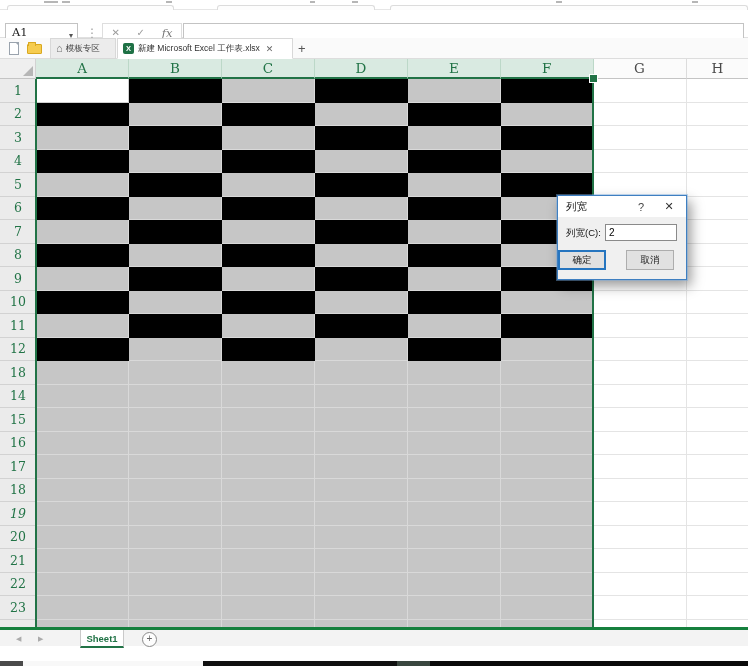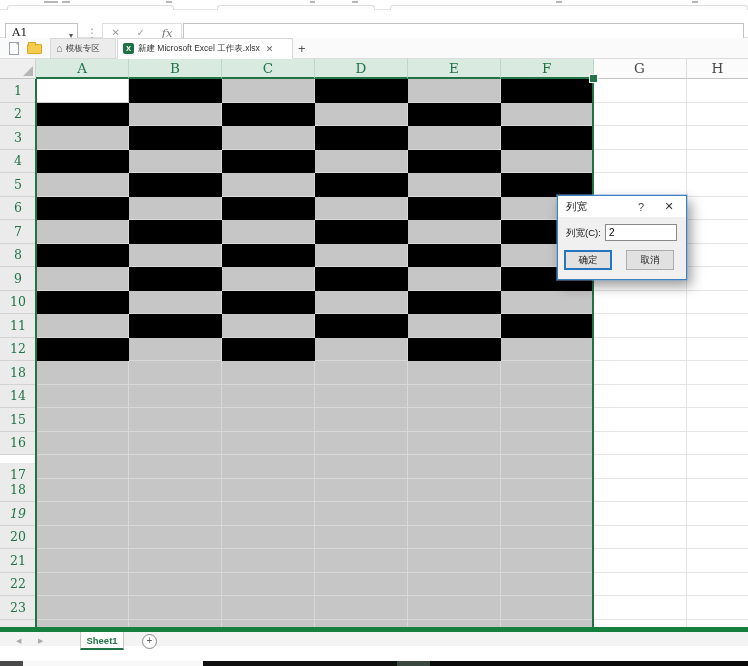--- a/index.html
+++ b/index.html
@@ -66,25 +66,25 @@
     box-shadow:0 0 0 1px rgba(120,170,225,.45),4px 6px 12px rgba(0,0,0,.4);z-index:10;}
   .dlg-titlebar{position:absolute;left:0;top:0;right:0;height:21px;background:#fff;display:flex;align-items:center;}
   .dlg-title{font-size:10.5px;color:#1a1a1a;margin-left:8px;flex:1;}
   .dlg-help{font-size:11px;color:#444;width:14px;text-align:center;}
   .dlg-close{font-size:11px;color:#333;width:14px;text-align:center;margin:0 10px 0 14px;}
   .dlg-label{position:absolute;left:8px;top:31px;font-size:9.5px;color:#111;}
   .dlg-input{position:absolute;left:47px;top:28px;width:72px;height:17px;box-sizing:border-box;
     border:1px solid #8a8a8a;background:#fff;font-size:10px;padding:0 3px;outline:none;}
   .dlg-btn{position:absolute;top:54px;width:48px;height:20px;background:#e1e1e1;
     font-size:9.5px;color:#1a1a1a;display:flex;align-items:center;justify-content:center;box-sizing:border-box;}
-  .dlg-ok{left:6px;border:2px solid #2675bf;font-family:Liberation Serif, serif;}
+  .dlg-ok{left:0;border:2px solid #2675bf;font-family:Liberation Serif, serif;}
   .dlg-cancel{left:68px;border:1px solid #adadad;}
 
   
-  .sheet-bar{left:0;top:627px;width:748px;height:19px;background:#f3f3f3;border-top:5px solid #15803d;}
+  .sheet-bar{left:0;top:627px;width:748px;height:19px;background:#f3f3f3;border-top:3px solid #15803d;}
   .nav-arrow{position:absolute;top:5px;font-size:7px;color:#ababab;}
   .sheet-tab{position:absolute;left:80px;top:0;width:44px;height:18px;background:#fff;
     border-left:1px solid #c9c9c9;border-right:1px solid #c9c9c9;border-bottom:2px solid #217346;
     display:flex;align-items:center;justify-content:center;font-size:9.5px;font-weight:bold;color:#217346;box-sizing:border-box;}
   .add-sheet{position:absolute;left:142px;top:2px;width:13px;height:13px;border:1px solid #8a8a8a;border-radius:50%;
     color:#666;font-size:10px;line-height:12px;text-align:center;background:#fdfdfd;}
 
   
   .status-bar{left:0;top:646px;width:748px;height:15px;background:#217346;}
   .status-text{position:absolute;left:8px;top:2px;font-size:9.5px;color:#fff;}
@@ -298,21 +298,21 @@
       <div class="cell cw" style="left: 686.5px; top: 349px; width: 63px; height: 23.5px;"></div>
       <div class="rowhead" style="top: 372.5px; height: 23.5px;">16</div>
       <div class="cell cg" style="left: 36px; top: 372.5px; width: 93px; height: 23.5px;"></div>
       <div class="cell cg" style="left: 129px; top: 372.5px; width: 93px; height: 23.5px;"></div>
       <div class="cell cg" style="left: 222px; top: 372.5px; width: 93px; height: 23.5px;"></div>
       <div class="cell cg" style="left: 315px; top: 372.5px; width: 93px; height: 23.5px;"></div>
       <div class="cell cg" style="left: 408px; top: 372.5px; width: 93px; height: 23.5px;"></div>
       <div class="cell cg" style="left: 501px; top: 372.5px; width: 92.5px; height: 23.5px;"></div>
       <div class="cell cw" style="left: 593.5px; top: 372.5px; width: 93px; height: 23.5px;"></div>
       <div class="cell cw" style="left: 686.5px; top: 372.5px; width: 63px; height: 23.5px;"></div>
-      <div class="rowhead" style="top: 396px; height: 23.5px; margin-top: 8px;">17</div>
+      <div class="rowhead" style="top: 396px; height: 23.5px;">17</div>
       <div class="cell cg" style="left: 36px; top: 396px; width: 93px; height: 23.5px;"></div>
       <div class="cell cg" style="left: 129px; top: 396px; width: 93px; height: 23.5px;"></div>
       <div class="cell cg" style="left: 222px; top: 396px; width: 93px; height: 23.5px;"></div>
       <div class="cell cg" style="left: 315px; top: 396px; width: 93px; height: 23.5px;"></div>
       <div class="cell cg" style="left: 408px; top: 396px; width: 93px; height: 23.5px;"></div>
       <div class="cell cg" style="left: 501px; top: 396px; width: 92.5px; height: 23.5px;"></div>
       <div class="cell cw" style="left: 593.5px; top: 396px; width: 93px; height: 23.5px;"></div>
       <div class="cell cw" style="left: 686.5px; top: 396px; width: 63px; height: 23.5px;"></div>
       <div class="rowhead" style="top: 419.5px; height: 23.5px;">18</div>
       <div class="cell cg" style="left: 36px; top: 419.5px; width: 93px; height: 23.5px;"></div>

